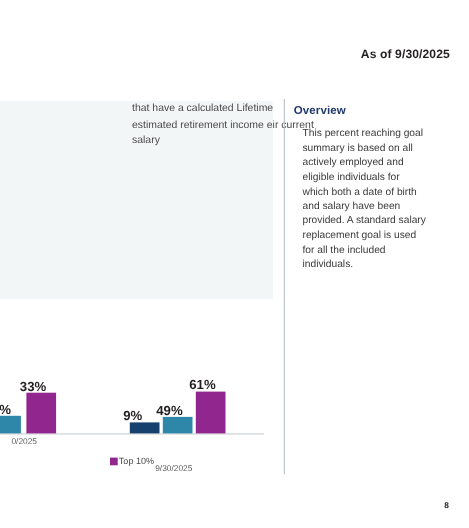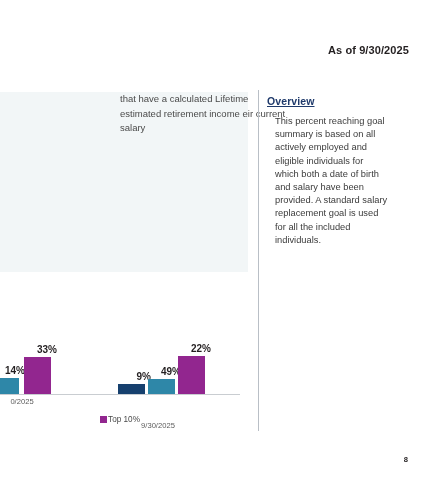--- a/index.html
+++ b/index.html
@@ -65,21 +65,20 @@
     left: 267px;
     top: 95px;
     width: 130px;
   }
   .overview-title {
     font-size: 10.5px;
     font-weight: bold;
     color: #1f3a6b;
     margin: 0 0 7px 0;
     letter-spacing: .1px;
-    text-decoration: underline;
   }
   .overview-body {
     font-size: 9.3px;
     line-height: 13.2px;
     color: #3b3b3b;
     margin: 8px;
   }
   .plot {
     position: absolute;
     left: 0;
@@ -95,25 +94,25 @@
     height: 1px;
     background: #c9cdd1;
   }
 
   .bar {
     position: absolute;
     bottom: 0;
   }
   .bar-label {
     position: absolute;
-    font-size: 10px;
+    font-size: 12px;
     font-weight: bold;
     color: #231f20;
     white-space: nowrap;
-    text-align: right;
+    text-align: left;
   }
   .tick-label {
     position: absolute;
     font-size: 7.6px;
     color: #5b5b5b;
     white-space: nowrap;
     text-align: center;
   }
 
   
@@ -191,15 +190,15 @@
 
 <div class="bar" style="left: -8px; width: 27px; height: 15.708px; top: 378.292px; position: absolute; background: rgb(46, 135, 168);"></div>
 <div class="bar-label" style="left: -14px; width: 39px; top: 365.292px;">14%</div>
 <div class="bar" style="left: 24px; width: 27px; height: 37.026px; top: 356.974px; position: absolute; background: rgb(146, 38, 143);"></div>
 <div class="bar-label" style="left: 18px; width: 39px; top: 343.974px;">33%</div>
 <div class="bar" style="left: 118px; width: 27px; height: 10.098px; top: 383.902px; position: absolute; background: rgb(22, 64, 110);"></div>
 <div class="bar-label" style="left: 112px; width: 39px; top: 370.902px;">9%</div>
 <div class="bar" style="left: 148px; width: 27px; height: 14.586px; top: 379.414px; position: absolute; background: rgb(46, 135, 168);"></div>
 <div class="bar-label" style="left: 142px; width: 39px; top: 366.414px;">49%</div>
 <div class="bar" style="left: 178px; width: 27px; height: 38.148px; top: 355.852px; position: absolute; background: rgb(146, 38, 143);"></div>
-<div class="bar-label" style="left: 172px; width: 39px; top: 342.852px;">22%</div>
+<div class="bar-label" style="left: 172px; width: 39px; top: 342.852px;">61%</div>
 <div class="tick-label" style="left: -8px; width: 60px; top: 397px;">0/2025</div>
 <div class="tick-label" style="left: 128px; width: 60px; top: 397px; margin-top: 24px;">9/30/2025</div>
 
 </body></html>

